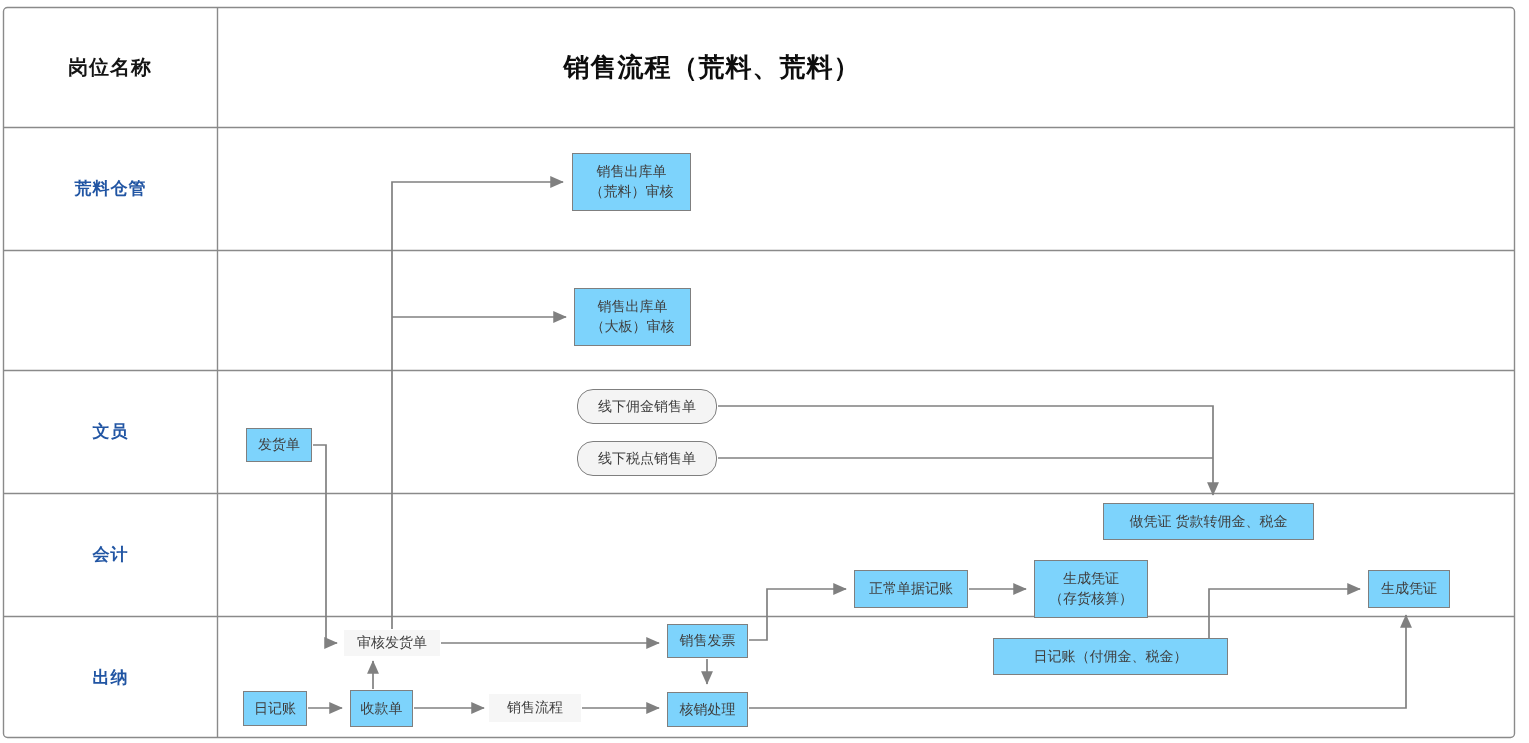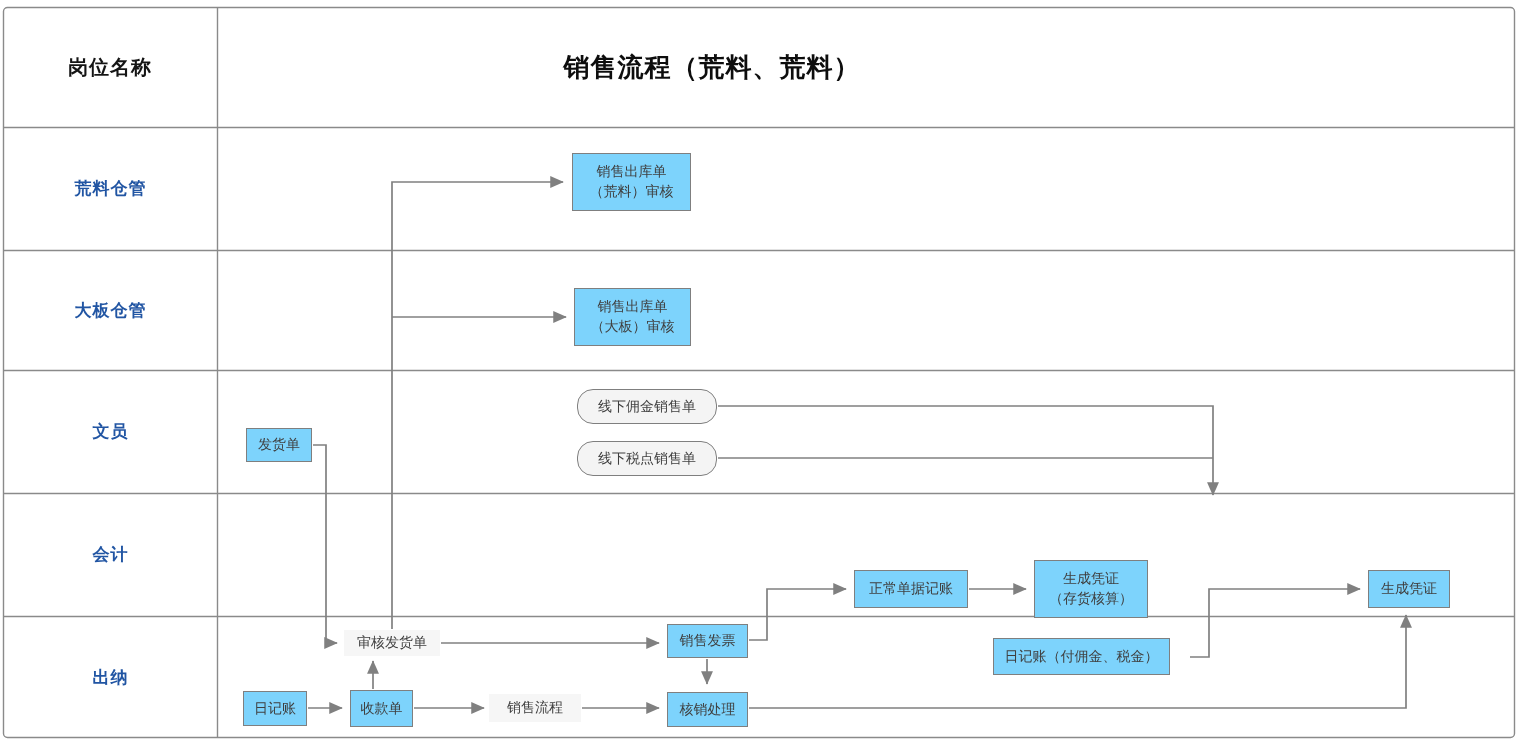--- a/index.html
+++ b/index.html
@@ -78,39 +78,39 @@
       <path d="M718,458 L1213,458"></path>
       <path d="M1190,657 L1209,657 L1209,589 L1360,589" marker-end="url(#arr)"></path>
       <path d="M749,708 L1406,708 L1406,615" marker-end="url(#arr)"></path>
     </g>
   </svg>
 
   <div class="corner-label">岗位名称</div>
   <div class="diagram-title">销售流程（荒料、荒料）</div>
 
   <div class="lane-label" style="top:127px;height:123px">荒料仓管</div>
-  <div class="lane-label" style="top:250px;height:120px">大板仓管</div>
   <div class="lane-label" style="top:370px;height:123px">文员</div>
   <div class="lane-label" style="top:493px;height:123px">会计</div>
   <div class="lane-label" style="top:616px;height:122px">出纳</div>
 
   <div class="node box" style="left:572px;top:153px;width:119px;height:58px">销售出库单
 （荒料）审核</div>
 
   <div class="node box" style="left:574px;top:288px;width:117px;height:58px">销售出库单
 （大板）审核</div>
 
   <div class="node box" style="left:246px;top:428px;width:66px;height:34px">发货单</div>
   <div class="node pill" style="left:577px;top:389px;width:140px;height:35px">线下佣金销售单</div>
   <div class="node pill" style="left:577px;top:441px;width:140px;height:35px">线下税点销售单</div>
 
+  <div class="node box" style="left:1103px;top:503px;width:211px;height:37px">做凭证 货款转佣金、税金</div>
   <div class="node box" style="left:854px;top:570px;width:114px;height:38px">正常单据记账</div>
   <div class="node box" style="left:1034px;top:560px;width:114px;height:58px">生成凭证
 （存货核算）</div>
-  <div class="node box" style="left:993px;top:638px;width:177px;height:37px">日记账（付佣金、税金）</div>
+  <div class="node box" style="left:993px;top:638px;width:235px;height:37px">日记账（付佣金、税金）</div>
   <div class="node box" style="left:1368px;top:570px;width:82px;height:38px">生成凭证</div>
 
   <div class="node tag" style="left:344px;top:630px;width:96px;height:26px">审核发货单</div>
   <div class="node box" style="left:243px;top:691px;width:64px;height:35px">日记账</div>
   <div class="node box" style="left:350px;top:690px;width:63px;height:37px">收款单</div>
   <div class="node tag" style="left:489px;top:694px;width:92px;height:28px">销售流程</div>
   <div class="node box" style="left:667px;top:624px;width:81px;height:34px">销售发票</div>
   <div class="node box" style="left:667px;top:692px;width:81px;height:35px">核销处理</div>
 
 </div>

